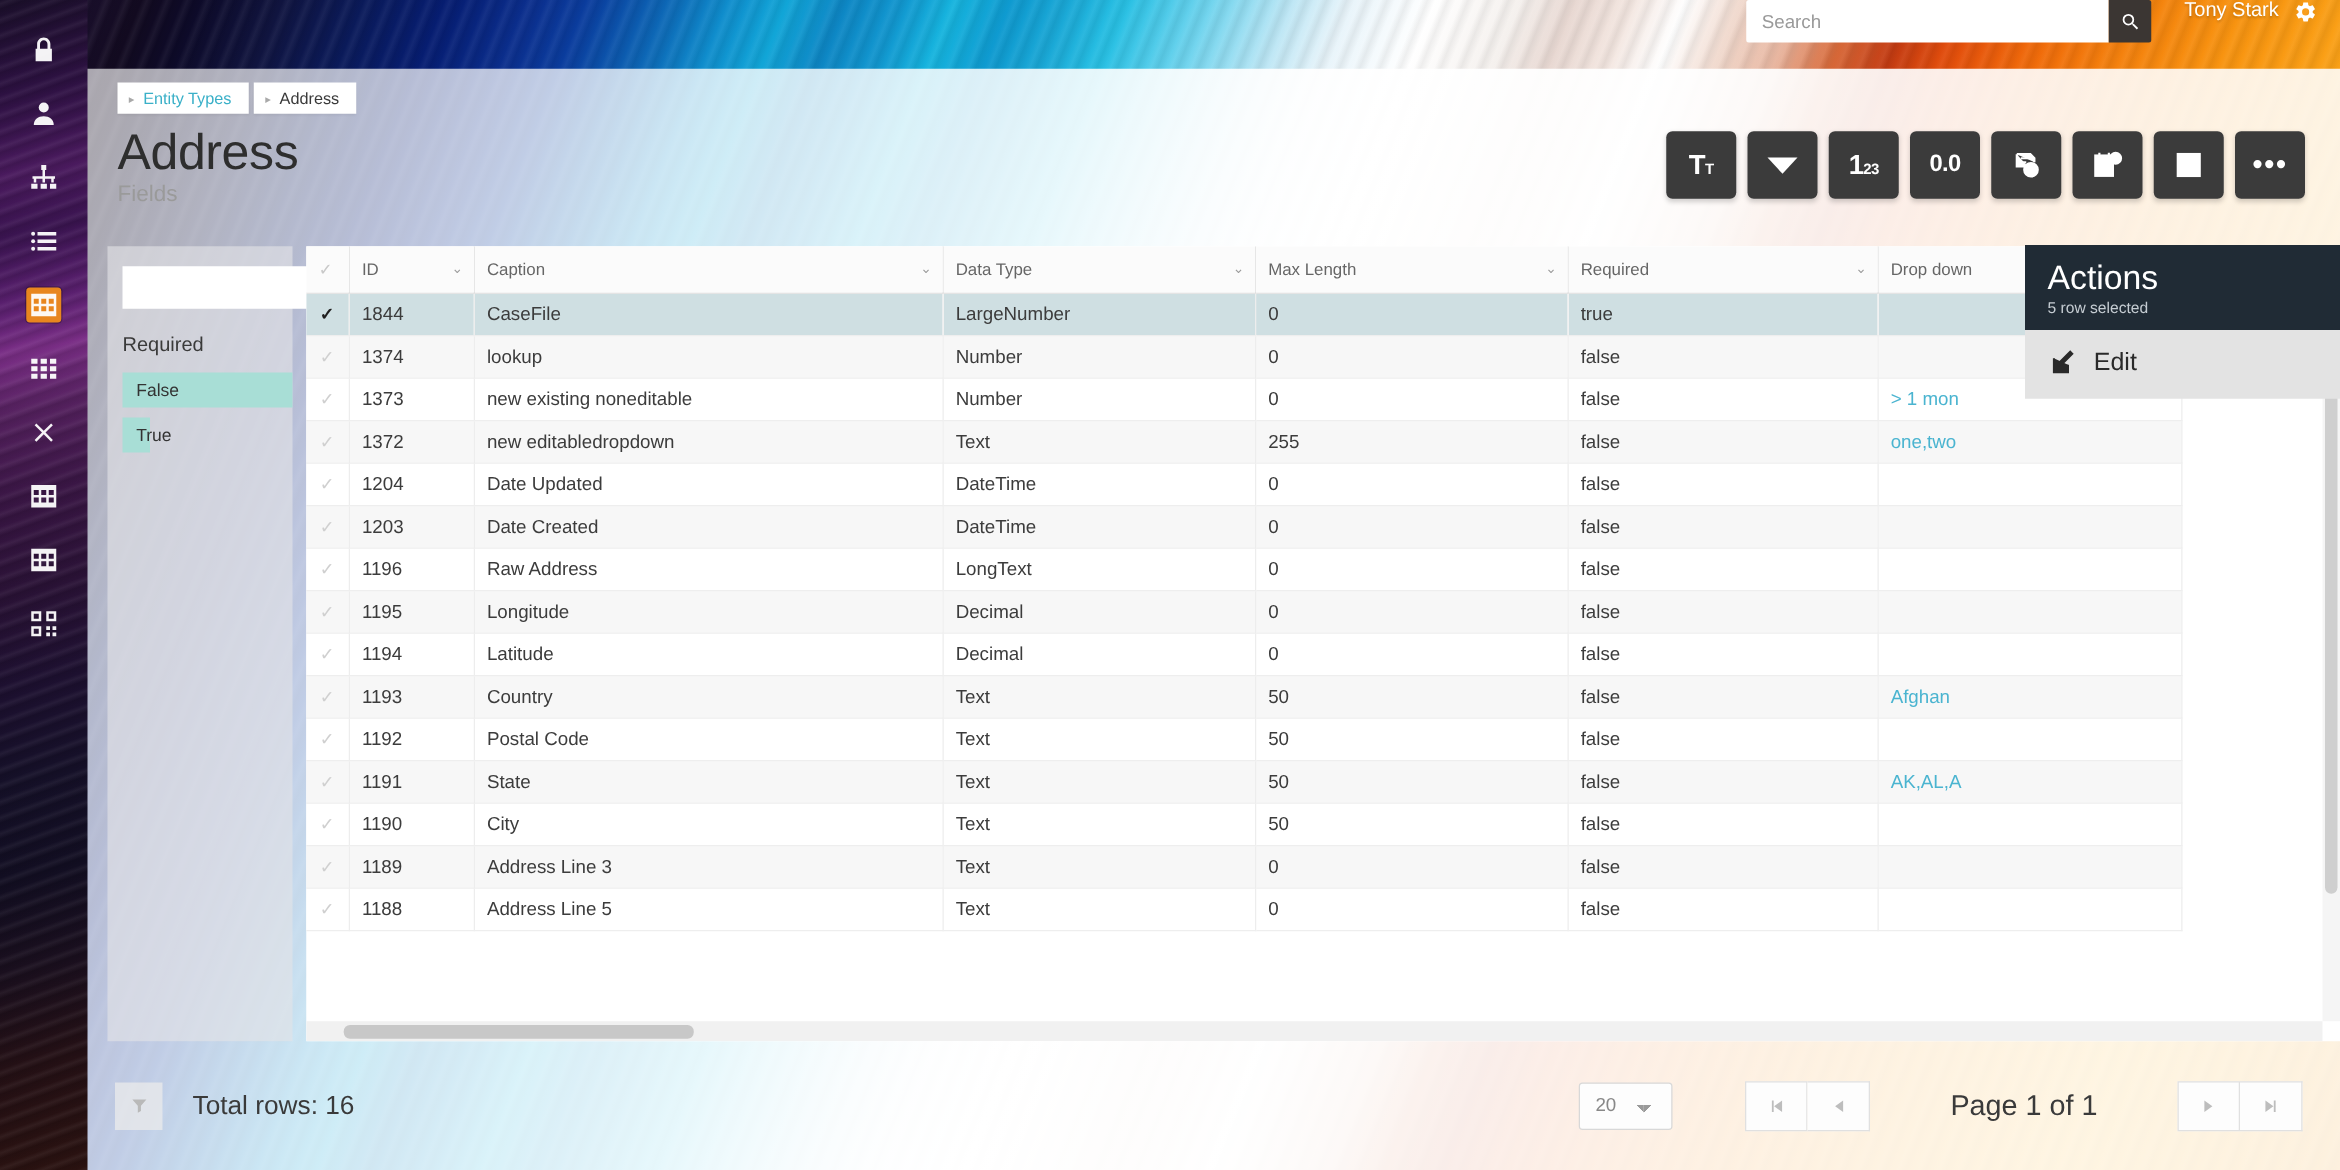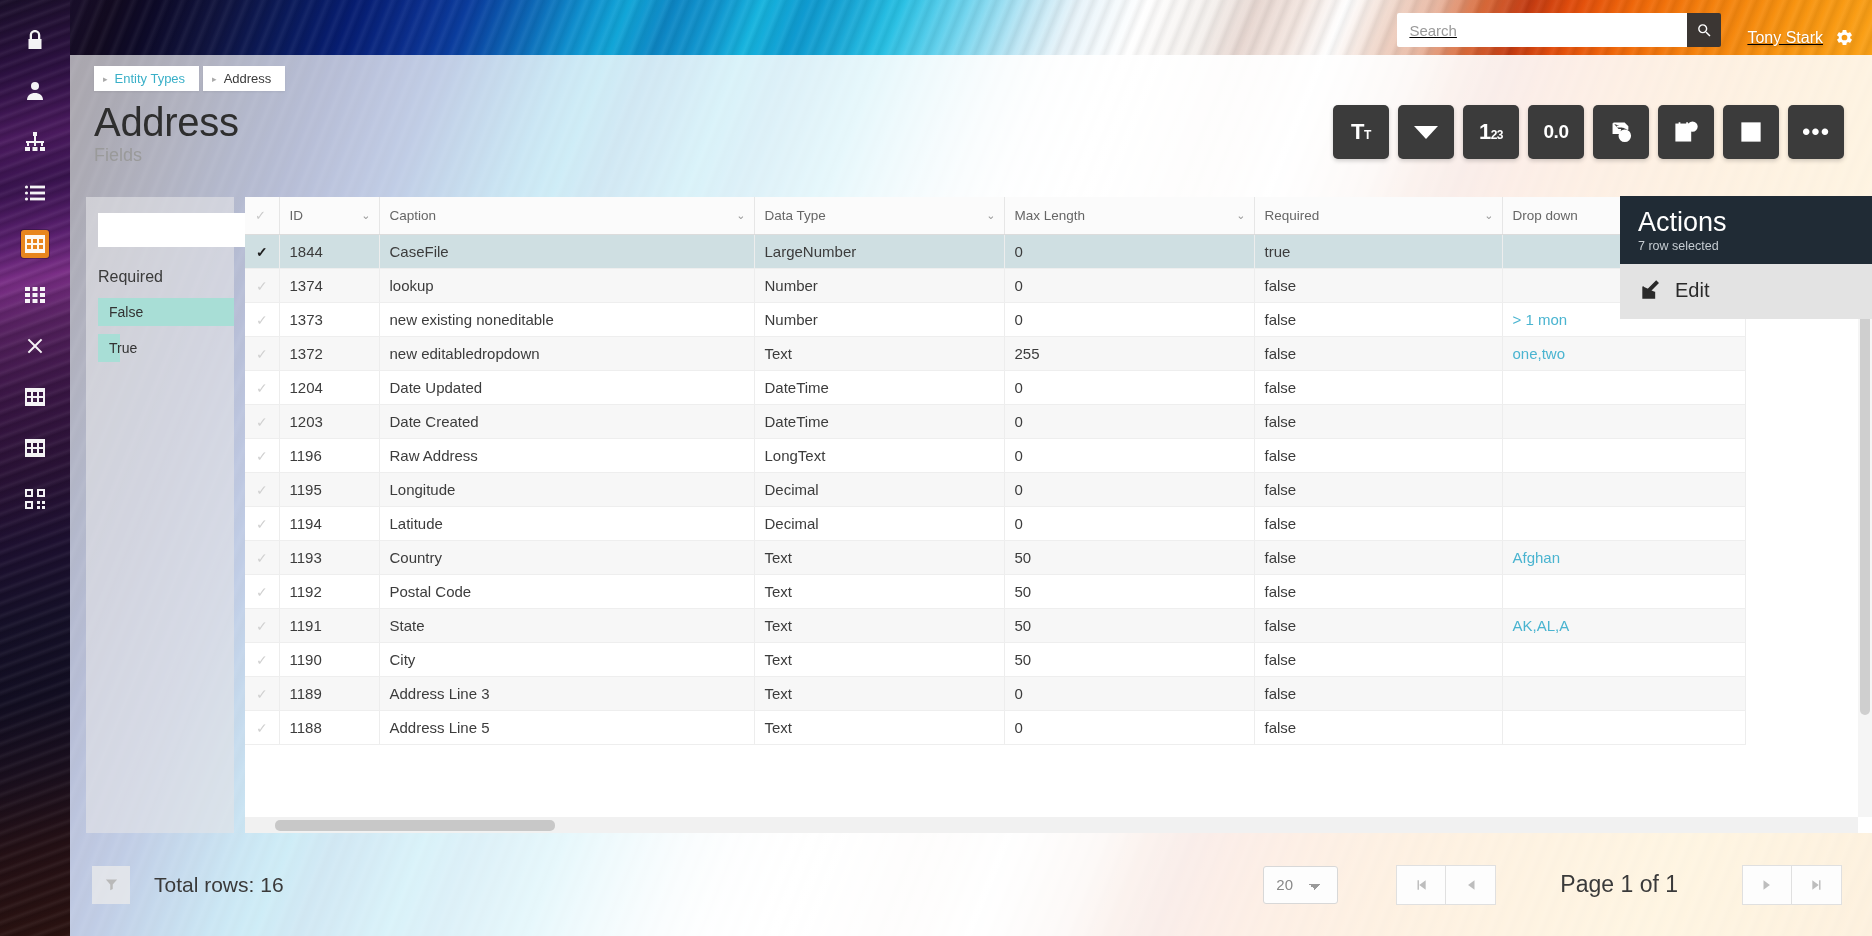--- a/index.html
+++ b/index.html
@@ -72,22 +72,22 @@
   .rail-item.active .railbox{
     background:#e8861e; border-radius:3px; padding:2px;
     display:flex; align-items:center; justify-content:center;
     box-shadow:0 0 0 1px rgba(0,0,0,.25);
   }
   .railbox{ display:flex; align-items:center; justify-content:center; }
 
   
   .topbar{
     position:absolute; left:70px; top:0; right:0; height:47px;
-    display:flex; align-items:flex-end; justify-content:flex-end;
-    padding-right:18px; z-index:6;text-decoration:underline;
+    display:flex; align-items:flex-start; justify-content:flex-end;
+    padding-right:18px; z-index:6;
   }
   .search-wrap{ display:flex; height:34px; margin-right:26px; }
   .search-input{
     width:290px; height:34px; border:none; outline:none;
     background:#fff; padding:0 12px; font-size:15px; color:#333;
     font-family:"Liberation Sans", sans-serif; border-radius:2px 0 0 2px;
   }
   .search-input::placeholder{ color:#9a9a9a; }
   .search-btn{
     width:34px; height:34px; background:#3b3633; border:none; cursor:pointer;
@@ -670,21 +670,21 @@
               </svg>
           </button>
         </div>
       </div>
     </div>
   </div>
 
   <div class="actions">
     <div class="actions-head">
       <div class="actions-title">Actions</div>
-      <div class="actions-sub">7 row selected</div>
+      <div class="actions-sub">5 row selected</div>
     </div>
     <div class="actions-body" id="actions-body">
         <div class="action-item">
           <span style="display: flex; width: 21px; height: 21px;">
             <svg viewBox="0 0 24 24" fill="none" stroke="#2a2a2a" stroke-width="1.7">
               <path d="M3.5 7.5v13h13v-7"></path>
               <path d="M20.5 3.5l-2-2-10 10-.8 2.8 2.8-.8z"></path>
             </svg>
           </span>
           <span>Edit</span>

